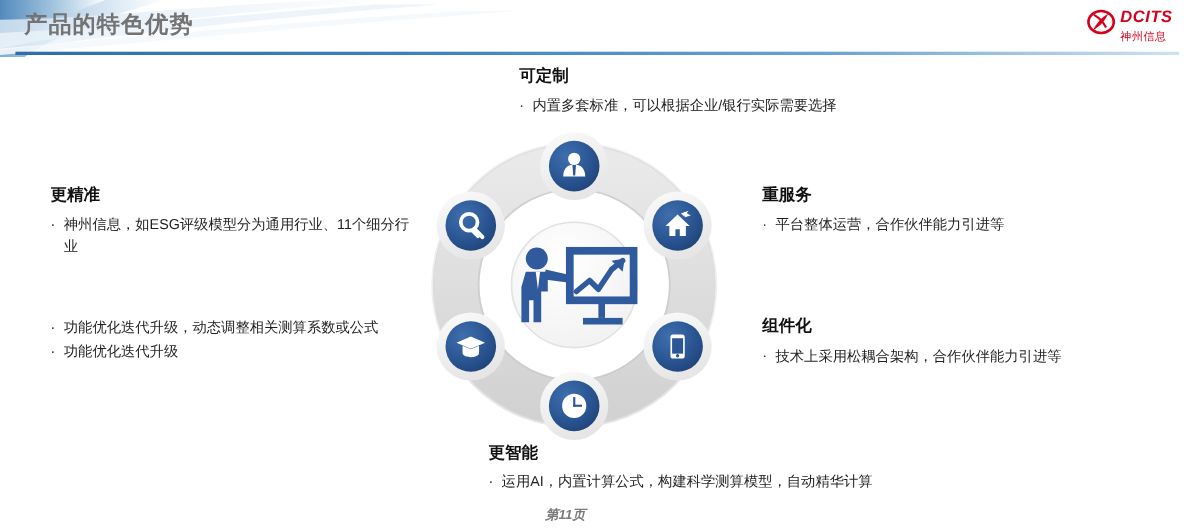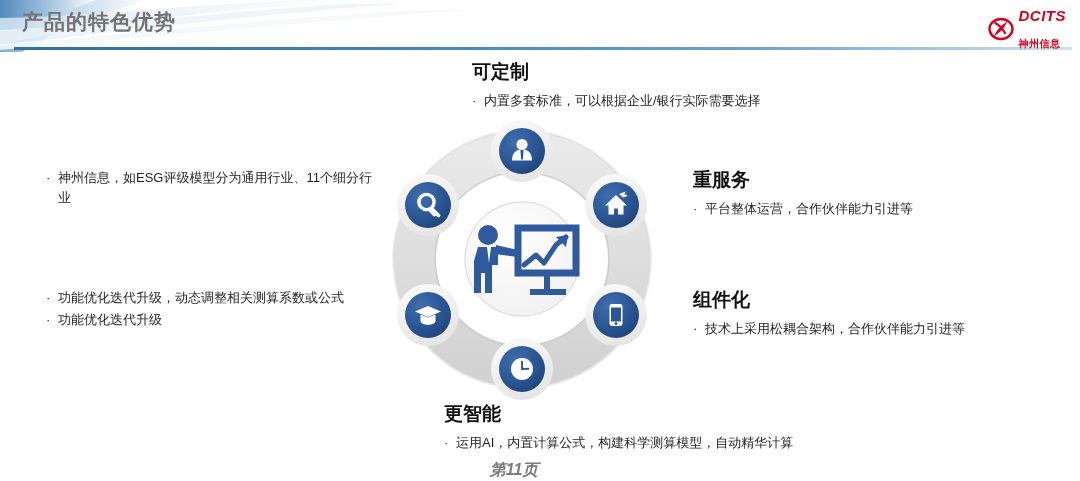--- a/index.html
+++ b/index.html
@@ -51,47 +51,46 @@
     background: linear-gradient(to right, #2f6fa8 0%, #3d82bd 35%, #6ba3d0 70%, #cfe2f0 100%);
     z-index: 5;
   }
 
   
   .logo {
     position: absolute;
     right: 14px;
     top: 8px;
     display: flex;
-    align-items: center;
     gap: 5px;
     z-index: 6;
   }
   .logo-mark { width: 26px; height: 24px; display:block; }
   .logo-text { line-height: 1; }
   .logo-main {
     font-size: 15px;
     font-weight: bold;
     color: #d6001c;
     letter-spacing: 0.5px;
     font-style: italic;
     display: block;
   }
   .logo-sub {
     font-size: 10px;
-    font-weight: bold;
+    font-weight: normal;
     color: #d6001c;
     letter-spacing: 0.5px;
     display: block;
-    margin-top: 16px;
+    margin-top: 6px;
   }
 
   
   .block { position: absolute; }
   .block-title {
-    font-size: 19px;
+    font-size: 15px;
     font-weight: bold;
     color: #111111;
     margin-bottom: 6px;
     line-height: 1.3;
   }
   .bullet {
     display: flex;
     font-size: 13px;
     line-height: 1.55;
     color: #1f1f1f;
@@ -122,21 +121,21 @@
   }
   .graphic svg { display:block; }
 
   
   .footer-page {
     position: absolute;
     left: 0;
     top: 460px;
     width: 1080px;
     text-align: center;
-    font-size: 16px;
+    font-size: 12px;
     font-style: italic;
     font-weight: bold;
     color: #7b7b7b;
   }
   .footer-page span { margin-left: -52px; }
 </style>
 </head>
 <body>
 
 <div class="header">
@@ -184,20 +183,21 @@
 
 <div class="block" id="blk-kedingzhi">
   <div class="block-title">可定制</div>
   <div class="bullet">
     <span class="dot">·</span>
     <span class="btxt">内置多套标准，可以根据企业/银行实际需要选择</span>
   </div>
 </div>
 
 <div class="block" id="blk-gengjingzhun">
+  <div class="block-title">更精准</div>
   <div class="bullet">
     <span class="dot">·</span>
     <span class="btxt">神州信息，如ESG评级模型分为通用行业、11个细分行业</span>
   </div>
 </div>
 
 <div class="block" id="blk-zhongfuwu">
   <div class="block-title">重服务</div>
   <div class="bullet">
     <span class="dot">·</span>

